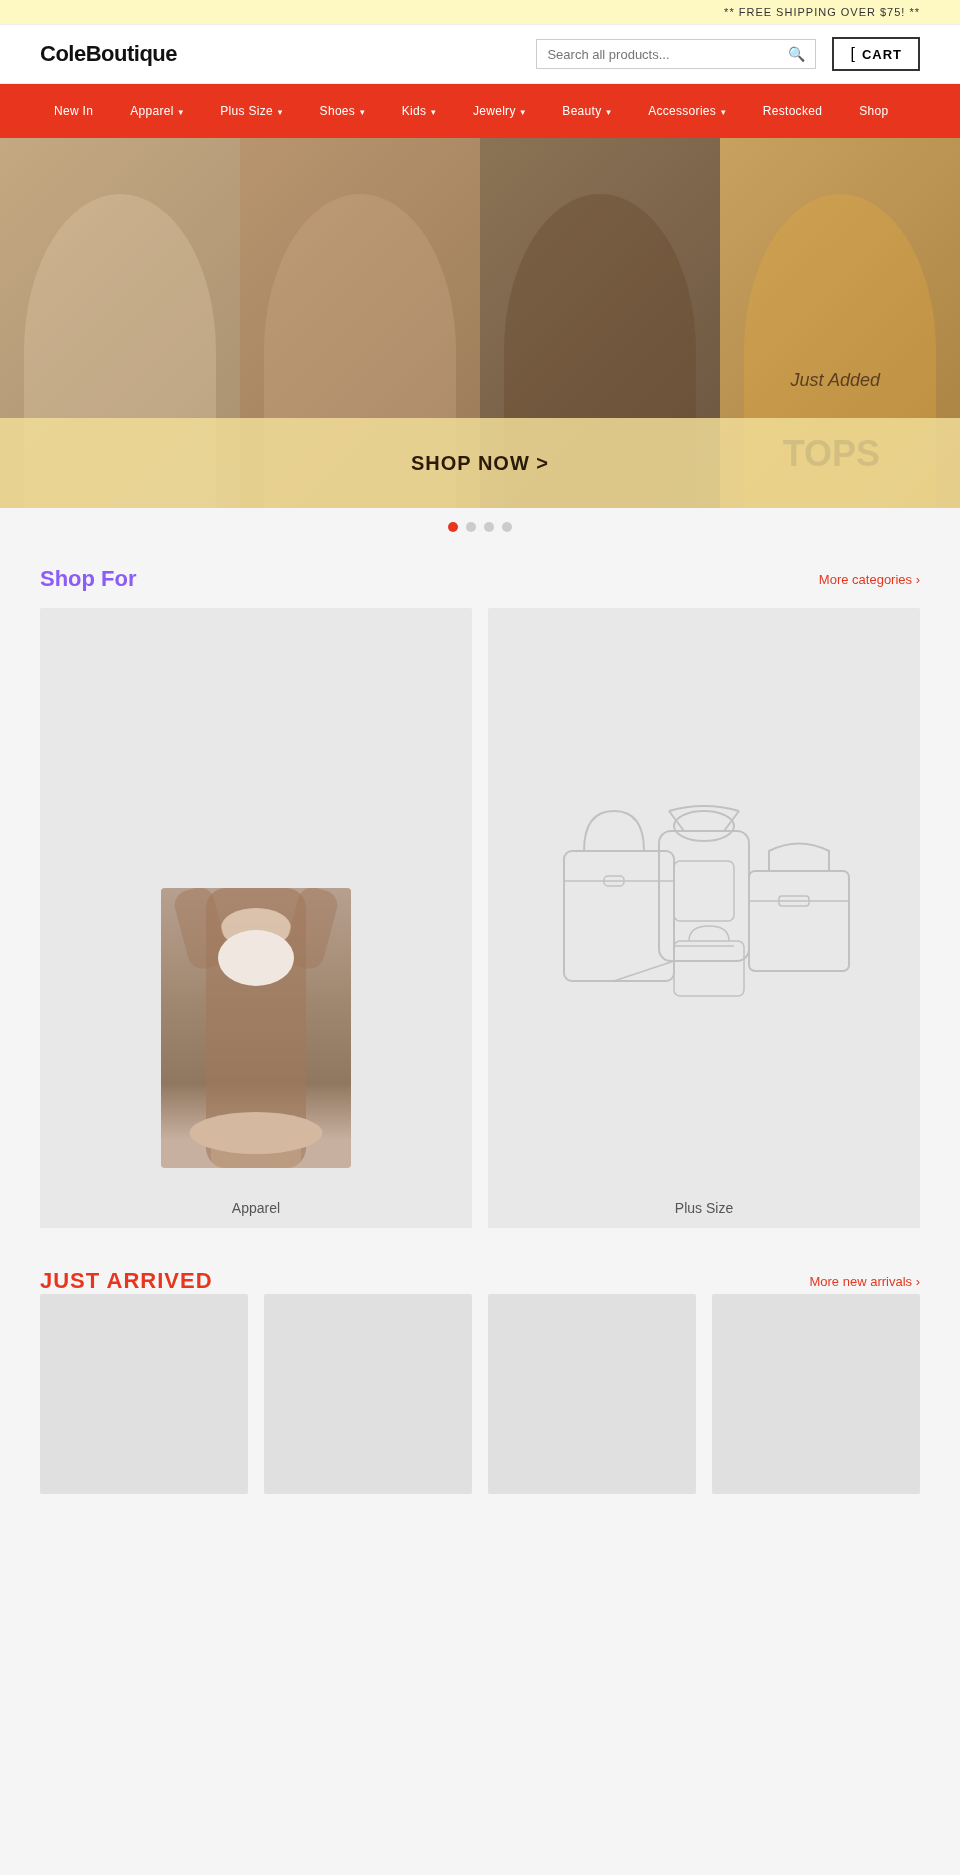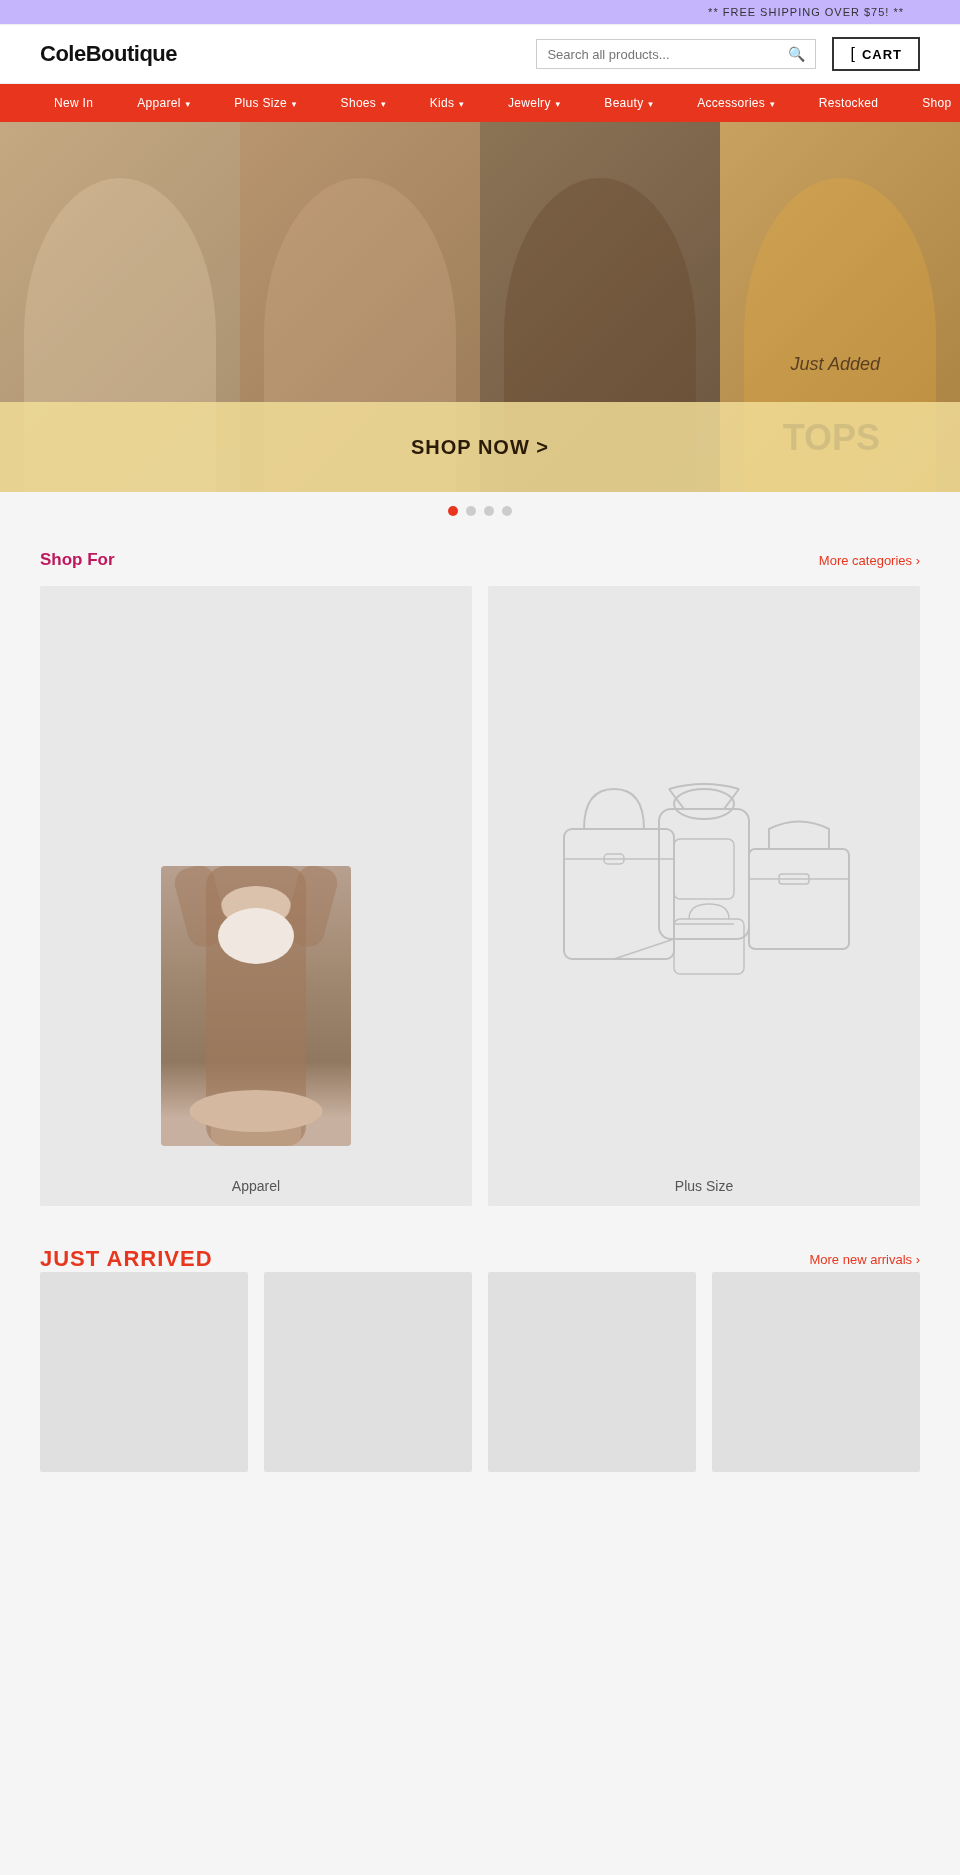--- a/index.html
+++ b/index.html
@@ -1,22 +1,22 @@
 <!DOCTYPE html>
 <html><head>
   <meta charset="utf-8">
   <style>
     * { margin: 0; padding: 0; box-sizing: border-box; }
     body { font-family: Arial, Helvetica, sans-serif; background: #f5f5f5; width: 960px; }
 
     
     .announcement-bar {
-      background: #c4b5fd;
+      background: #fef9c3;
       text-align: right;
-      padding: 6px 56px;
+      padding: 6px 40px;
       font-size: 11px;
       color: #333;
       letter-spacing: 1px;
       border-bottom: 1px solid #eee;
     }
 
     
     .header {
       background: #fff;
       display: flex;
@@ -75,22 +75,22 @@
     .cart-icon-bracket {
       font-size: 16px;
       font-weight: normal;
     }
 
     
     .nav-bar {
       background: #e8361e;
       display: flex;
       align-items: center;
-      padding: 0 40px;
-      gap: 16px;
+      padding: 8px 40px;
+      gap: 9px;
     }
     .nav-item {
       color: #fff;
       font-size: 12px;
       font-weight: 500;
       padding: 12px 14px;
       cursor: pointer;
       white-space: nowrap;
       letter-spacing: 0.3px;
     }
@@ -204,23 +204,23 @@
       padding: 20px 40px;
       background: #f5f5f5;
     }
     .section-header {
       display: flex;
       justify-content: space-between;
       align-items: center;
       margin-bottom: 16px;
     }
     .section-title {
-      font-size: 17px;
+      font-size: 22px;
       font-weight: bold;
-      color: #be185d;
+      color: #8b5cf6;
     }
     .more-link {
       font-size: 13px;
       color: #e8361e;
       cursor: pointer;
       text-decoration: none;
     }
 
     
     .category-grid {

